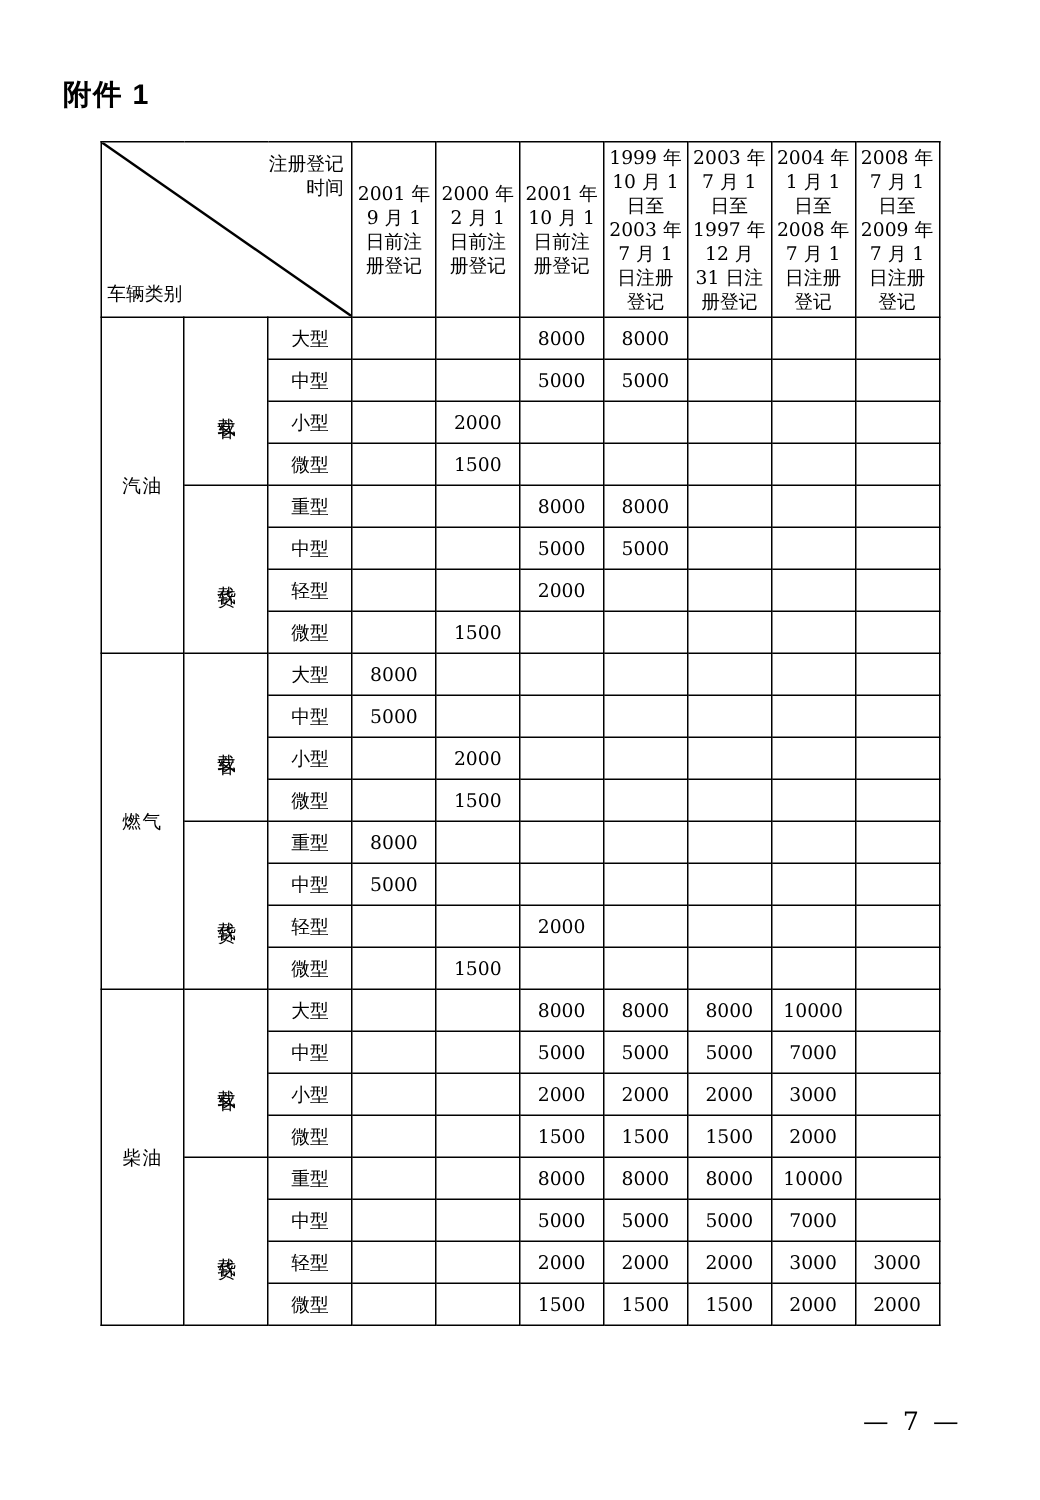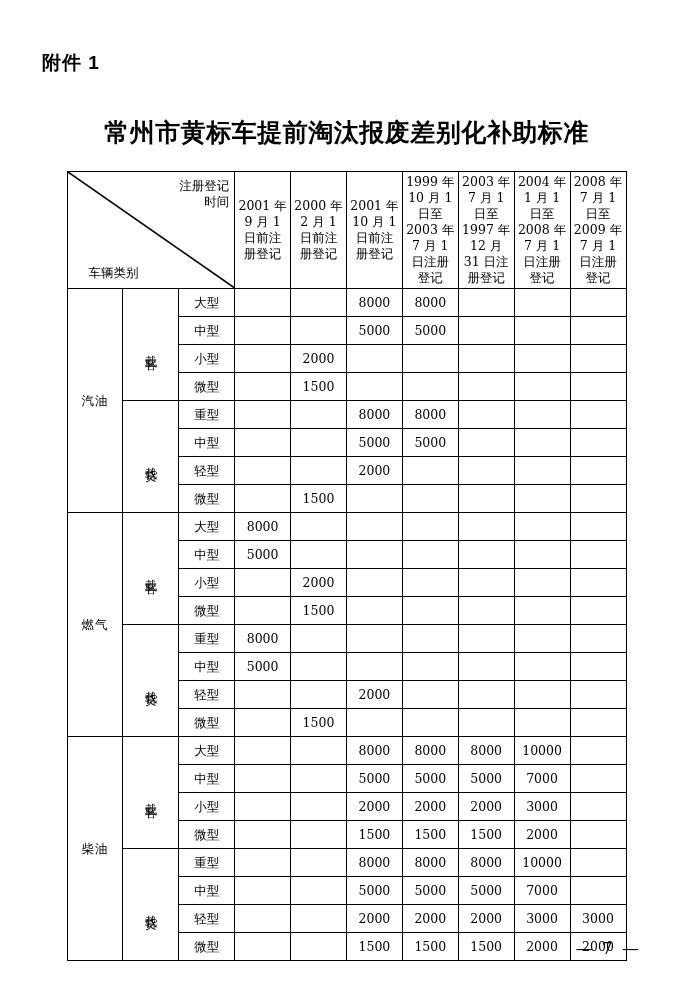--- a/index.html
+++ b/index.html
@@ -67,21 +67,21 @@
     position: absolute;
     right: 5px;
     top: 6px;
     font-size: 12.5px;
     text-align: right;
     width: 62px;
     line-height: 1.25;
   }
   .corner-cell .lbl-type {
     position: absolute;
-    left: 21px;
+    left: 4px;
     bottom: 7px;
     font-size: 12.5px;
     text-align: left;
   }
   .hdr-period {
     height: 92px;
     font-size: 12.5px;
     line-height: 1.3;
     padding: 2px 3px !important;
   }
@@ -119,21 +119,20 @@
     font-family: "DejaVu Serif", "Liberation Serif", serif;
   }
 </style>
 </head>
 <body>
 
 <div class="page">
 
   <div class="attachment-label">附件 1</div>
 
-  <div class="doc-title">常州市黄标车提前淘汰报废差别化补助标准</div>
 
   <table class="subsidy">
     <thead>
       <tr>
         <td class="corner-cell" colspan="3">
           <svg class="diag" viewBox="0 0 150 92" preserveAspectRatio="none">
             <line x1="0" y1="0" x2="150" y2="92" stroke="#000" stroke-width="1.6" vector-effect="non-scaling-stroke"></line>
           </svg>
           <span class="lbl-time">注册登记时间</span>
           <span class="lbl-type">车辆类别</span>

